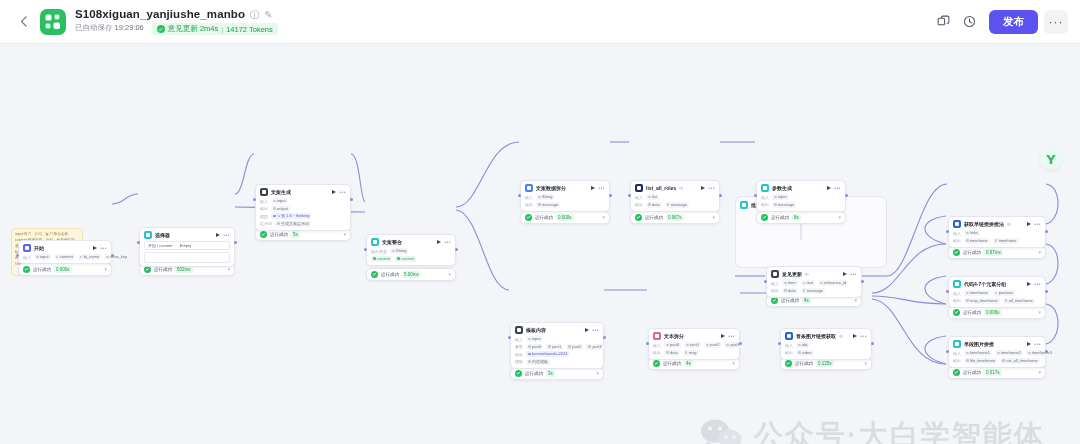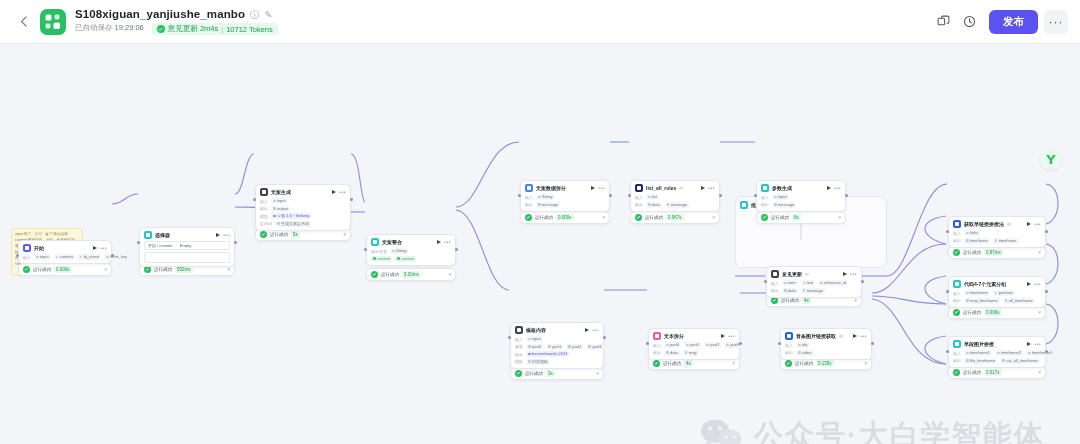--- a/index.html
+++ b/index.html
@@ -189,21 +189,21 @@
           <b>19:29:06</b>
         </div>
         <div class="run-pill">
           <span class="dot">
             <svg width="5" height="5" viewBox="0 0 6 6">
                 <path d="M1.2 3.1 L2.4 4.3 L4.8 1.7" stroke="#fff" stroke-width="1" fill="none" stroke-linecap="round" stroke-linejoin="round"></path>
               </svg>
           </span>
           <span class="run-txt">意见更新 2m4s</span>
           <span class="run-sep">|</span>
-          <span class="run-tok">10712 Tokens</span>
+          <span class="run-tok">14172 Tokens</span>
         </div>
       </div>
     </div>
 
     <div class="spacer"></div>
 
     <div class="tb-icon">
       <svg width="13" height="13" viewBox="0 0 14 14">
           <rect x="1.2" y="3.6" width="7" height="7" rx="1.3" stroke="#4e5561" stroke-width="1.1" fill="none"></rect>
           <path d="M5 3.6V2.4a1.2 1.2 0 0 1 1.2-1.2h5.4a1.2 1.2 0 0 1 1.2 1.2v5.4A1.2 1.2 0 0 1 11.6 9h-1.2" stroke="#4e5561" stroke-width="1.1" fill="none"></path>

